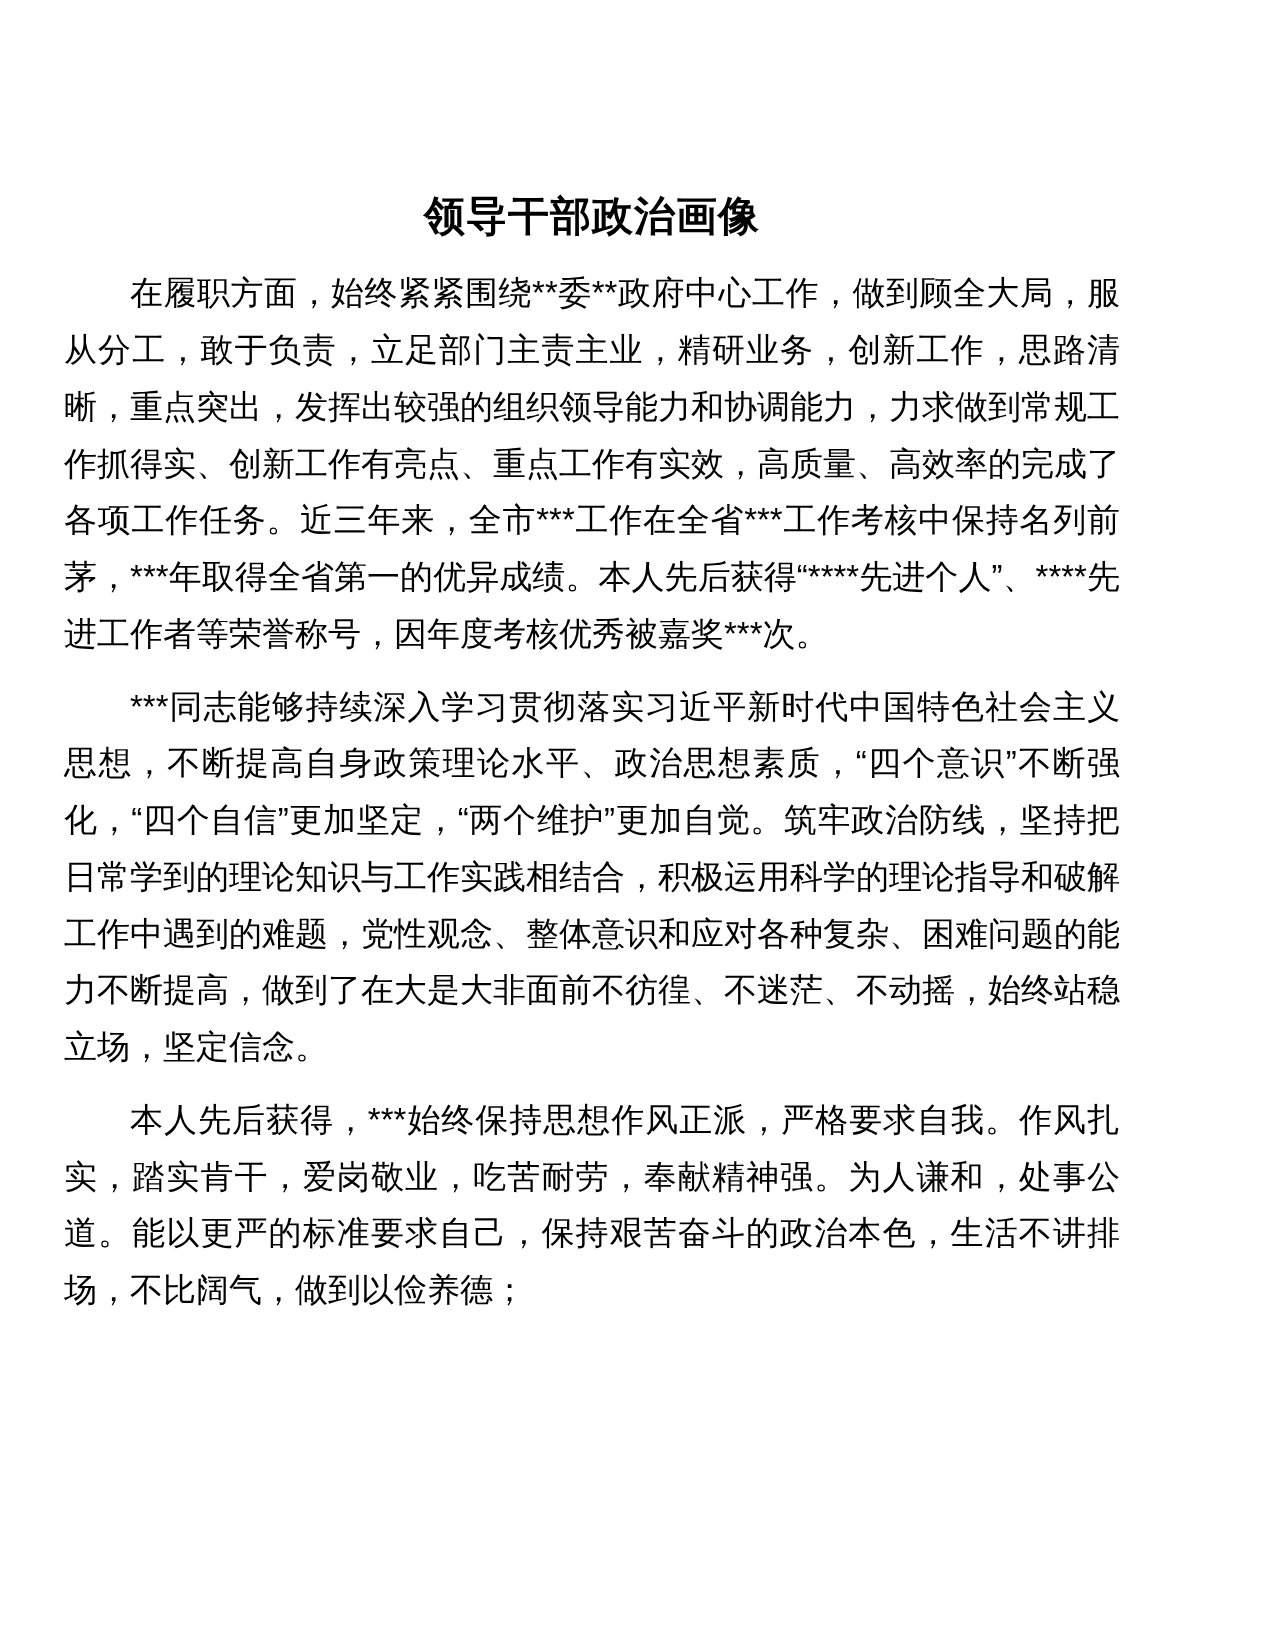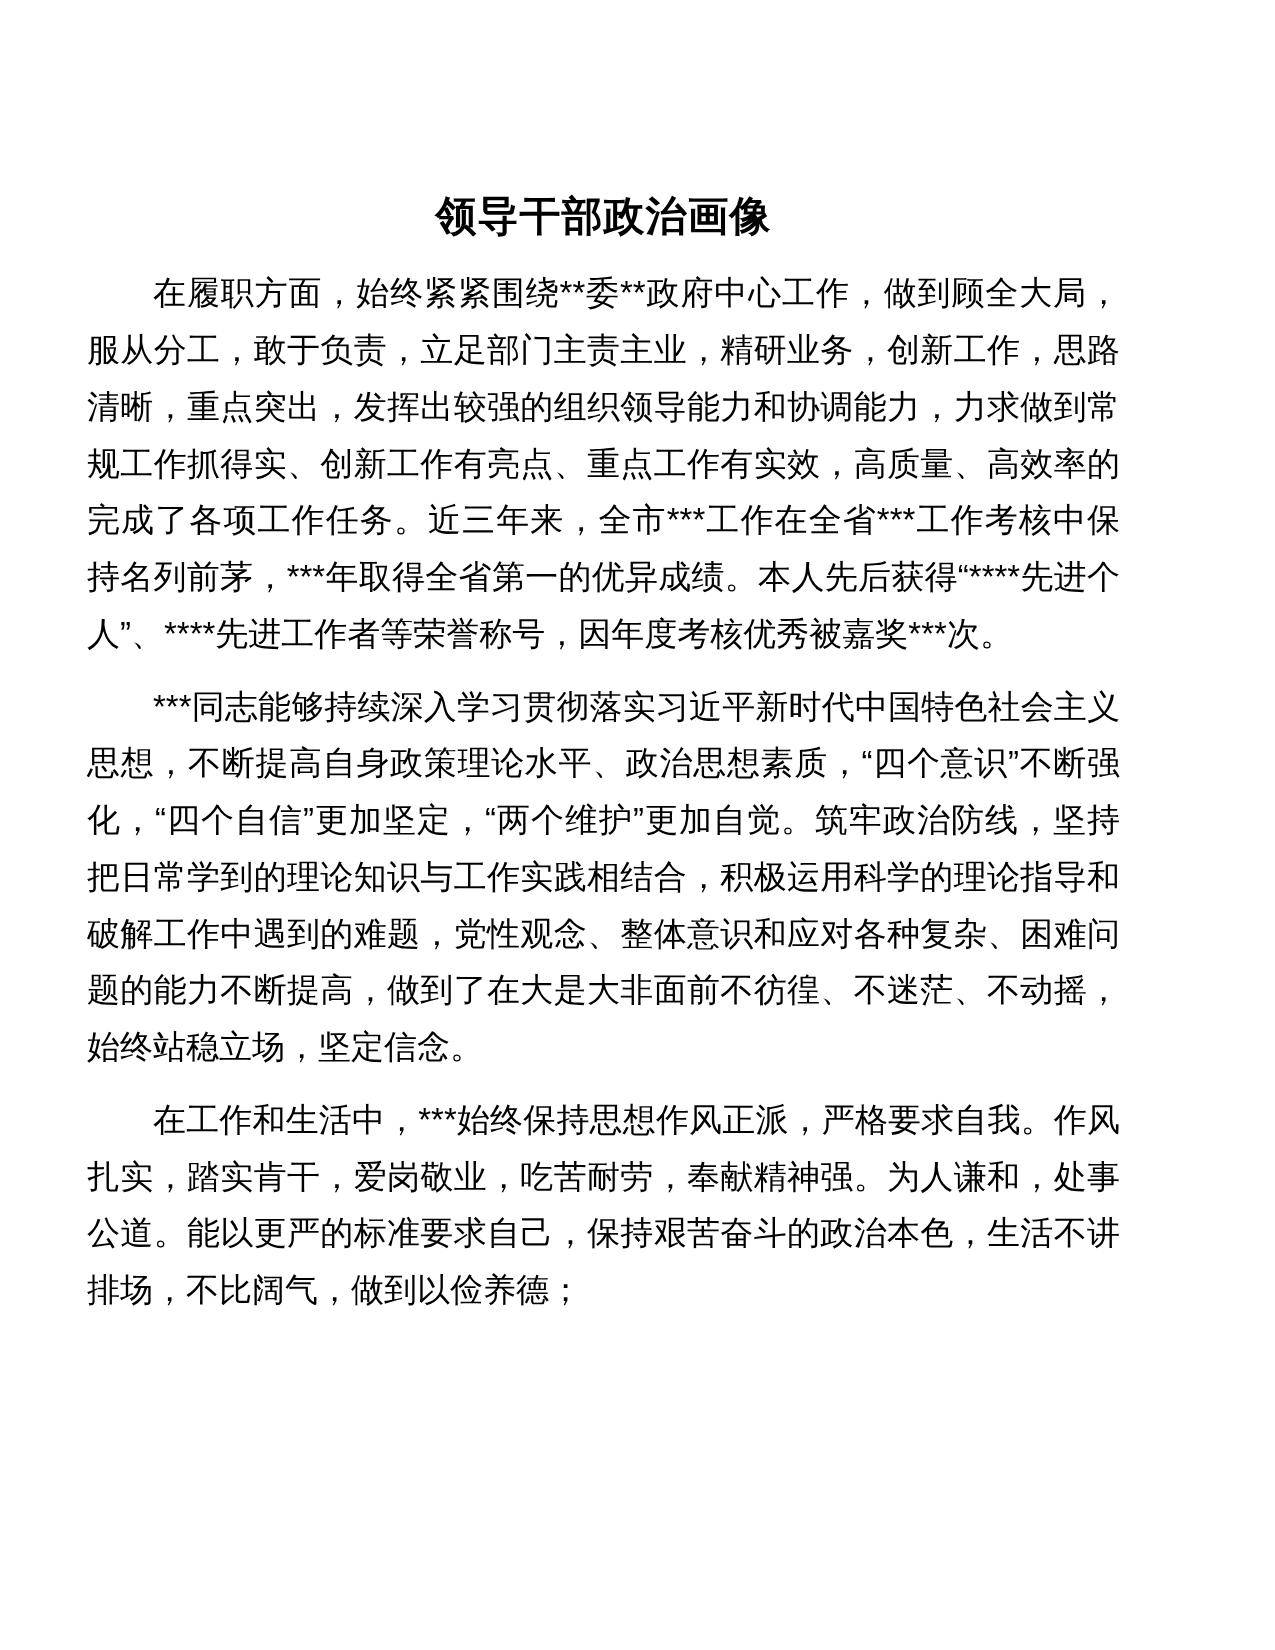--- a/index.html
+++ b/index.html
@@ -5,21 +5,21 @@
   html, body {
     margin: 0;
     padding: 0;
     background: #ffffff;
   }
   .page {
     width: 1275px;
     height: 1650px;
     box-sizing: border-box;
     background: #ffffff;
-    padding: 190px 155px 0 87px;
+    padding: 190px 155px 0 64px;
     font-family: "Liberation Sans", "DejaVu Sans", sans-serif;
     color: #000000;
     overflow: hidden;
   }
   .doc-title {
     text-align: center;
     font-size: 41px;
     font-weight: bold;
     letter-spacing: 1px;
     line-height: 1.3;
@@ -41,15 +41,15 @@
   }
 </style>
 </head>
 <body>
 
 <div class="page">
   <h1 class="doc-title">领导干部政治画像</h1>
   <div class="doc-body">
     <p class="para">在履职方面，始终紧紧围绕**委**政府中心工作，做到顾全大局，服从分工，敢于负责，立足部门主责主业，精研业务，创新工作，思路清晰，重点突出，发挥出较强的组织领导能力和协调能力，力求做到常规工作抓得实、创新工作有亮点、重点工作有实效，高质量、高效率的完成了各项工作任务。近三年来，全市***工作在全省***工作考核中保持名列前茅，***年取得全省第一的优异成绩。本人先后获得“****先进个人”、****先进工作者等荣誉称号，因年度考核优秀被嘉奖***次。</p>
     <p class="para">***同志能够持续深入学习贯彻落实习近平新时代中国特色社会主义思想，不断提高自身政策理论水平、政治思想素质，“四个意识”不断强化，“四个自信”更加坚定，“两个维护”更加自觉。筑牢政治防线，坚持把日常学到的理论知识与工作实践相结合，积极运用科学的理论指导和破解工作中遇到的难题，党性观念、整体意识和应对各种复杂、困难问题的能力不断提高，做到了在大是大非面前不彷徨、不迷茫、不动摇，始终站稳立场，坚定信念。</p>
-    <p class="para">在工作和生活中，***始终保持思想作风正派，严格要求自我。作风扎实，踏实肯干，爱岗敬业，吃苦耐劳，奉献精神强。为人谦和，处事公道。能以更严的标准要求自己，保持艰苦奋斗的政治本色，生活不讲排场，不比阔气，做到以俭养德；</p>
+    <p class="para">本人先后获得，***始终保持思想作风正派，严格要求自我。作风扎实，踏实肯干，爱岗敬业，吃苦耐劳，奉献精神强。为人谦和，处事公道。能以更严的标准要求自己，保持艰苦奋斗的政治本色，生活不讲排场，不比阔气，做到以俭养德；</p>
   </div>
 </div>
 
 </body></html>

